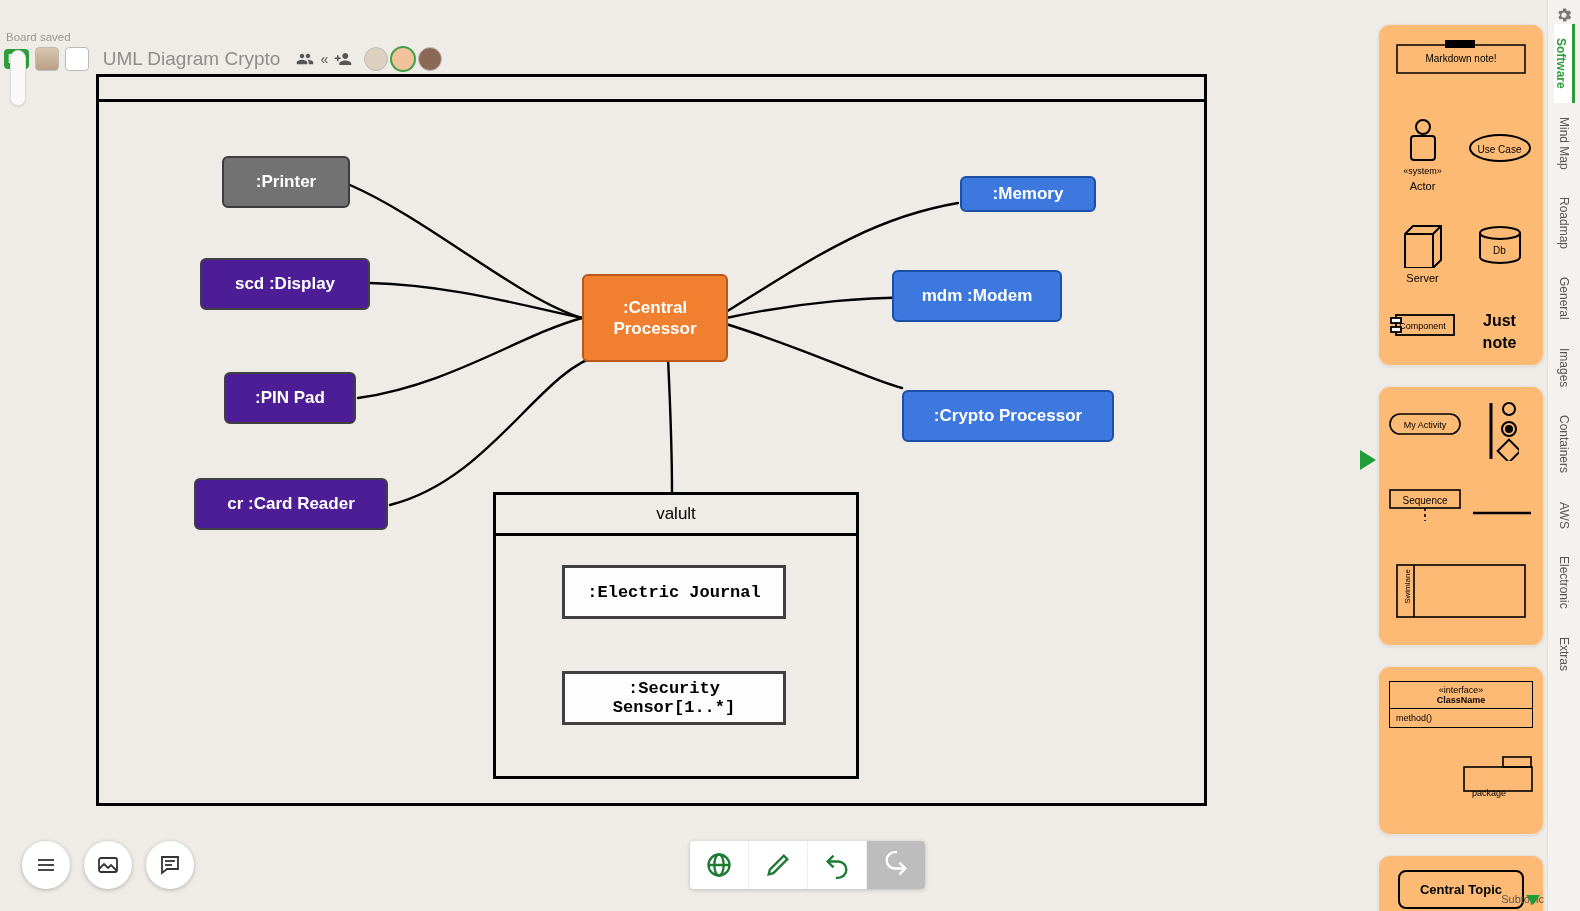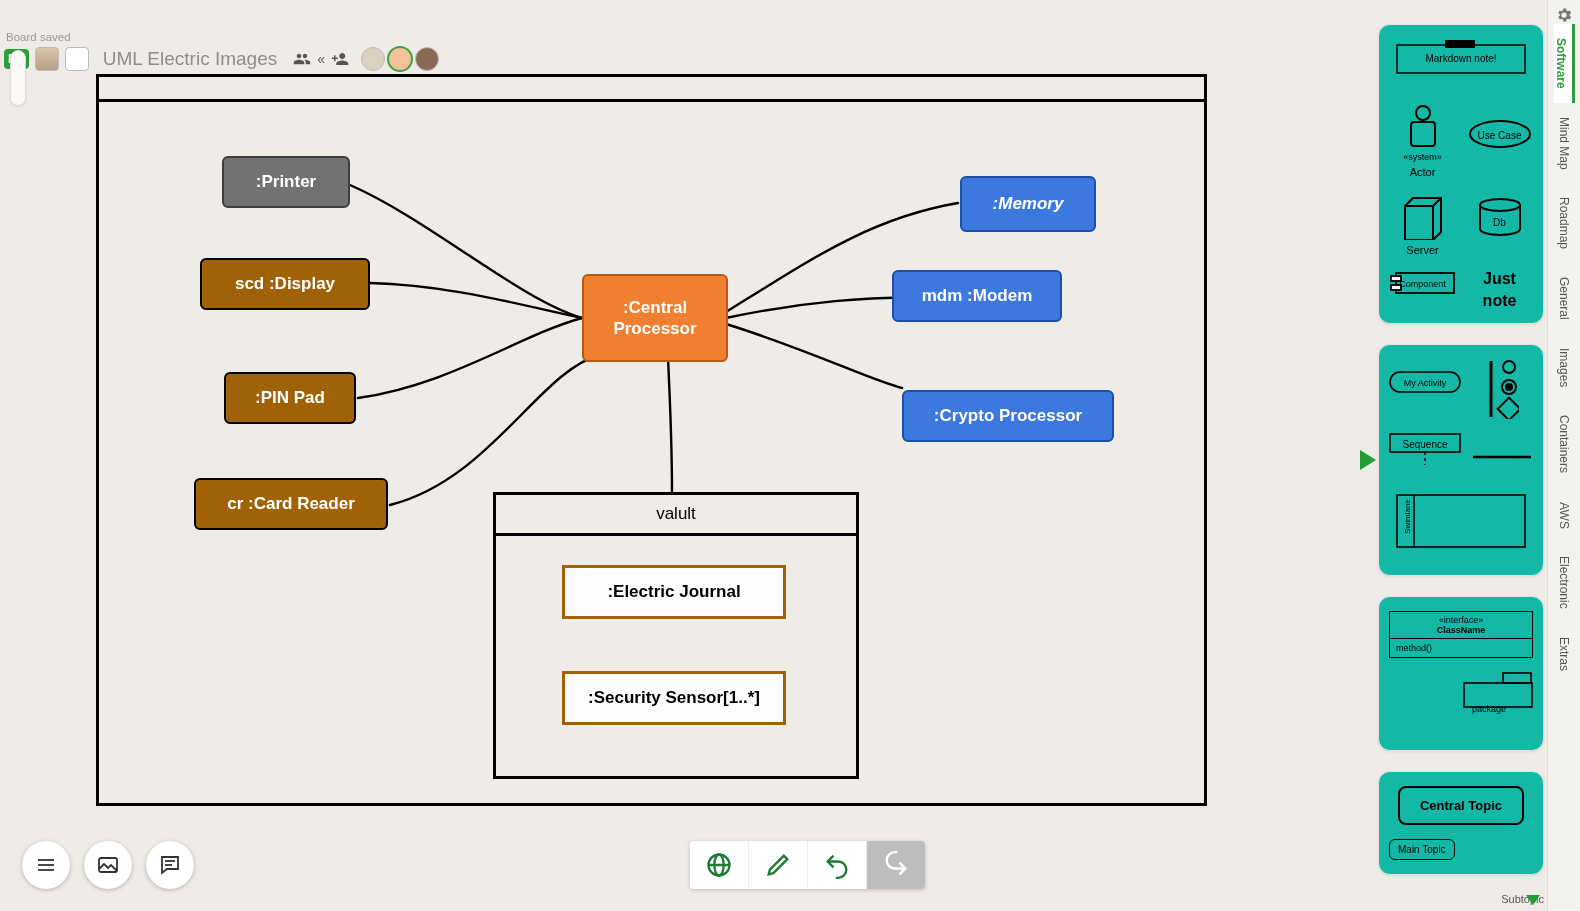--- a/index.html
+++ b/index.html
@@ -113,24 +113,24 @@
     align-items: center;
     justify-content: center;
     text-align: center;
     font-weight: 700;
     color: #fff;
     border-radius: 6px;
     padding: 10px 14px;
     font-size: 17px;
   }
   .node.gray   { background: #727272; border: 2px solid #3d3d3d; }
-  .node.green  { background: #a16207; border: 2px solid #000000; }
+  .node.green  { background: #4c1d95; border: 2px solid #404040; }
   .node.orange { background: #f0802f; border: 2px solid #b85716; }
   .node.blue   { background: #3c78dd; border: 2px solid #1c4fa8; }
-  .node.white  { background: #fdfdfd; border: 3px solid #a16207; color: #000; font-weight: 700; border-radius: 0; }
+  .node.white  { background: #fdfdfd; border: 3px solid #404040; color: #000; font-weight: 700; border-radius: 0; font-family: Liberation Mono, monospace; }
   
   #vault {
     position: absolute;
     left: 493px; top: 492px;
     width: 360px; height: 281px;
     border: 3px solid #000;
   }
   #vault .title-bar {
     height: 38px;
     border-bottom: 3px solid #000;
@@ -173,28 +173,28 @@
   
   #right-panels {
     position: absolute;
     right: 36px; top: 24px;
     width: 166px;
     display: flex;
     flex-direction: column;
     gap: 20px;
   }
   .panel {
-    background: #14b8a6;
+    background: #fdba74;
     border: 1px solid #e6e3dc;
     border-radius: 12px;
     box-shadow: 0 1px 3px rgba(0,0,0,.08);
     padding: 14px 10px;
     display: grid;
     grid-template-columns: 1fr 1fr;
-    gap: 14px 10px;
+    gap: 28px 10px;
     font-size: 11px;
     color: #000;
   }
   .panel .cell {
     display: flex;
     flex-direction: column;
     align-items: center;
     justify-content: center;
     text-align: center;
     gap: 4px;
@@ -258,21 +258,21 @@
 </style>
 </head>
 <body>
 
 <div id="canvas"></div>
 
 <div id="header">
   <span class="pc-badge">PC</span>
   <span class="avatar" style="background:linear-gradient(#d9c7b0,#b89e84)"></span>
   <span class="placeholder"></span>
-  <span class="title">UML Electric Images</span>
+  <span class="title">UML Diagram Crypto</span>
   <svg class="icon" viewBox="0 0 24 24">
       <path fill="#555" d="M16 11c1.7 0 3-1.3 3-3s-1.3-3-3-3-3 1.3-3 3 1.3 3 3 3zm-8 0c1.7 0 3-1.3 3-3S9.7 5 8 5 5 6.3 5 8s1.3 3 3 3zm0 2c-2.3 0-7 1.2-7 3.5V19h14v-2.5C15 14.2 10.3 13 8 13zm8 0c-.3 0-.6 0-1 .1 1.2.9 2 2 2 3.4V19h6v-2.5c0-2.3-4.7-3.5-7-3.5z"></path>
     </svg>
   <span style="font-size:14px;color:#555;">«</span>
   <svg class="icon" viewBox="0 0 24 24">
       <path fill="#555" d="M15 12c2.2 0 4-1.8 4-4s-1.8-4-4-4-4 1.8-4 4 1.8 4 4 4zm-9-2V7H4v3H1v2h3v3h2v-3h3v-2H6zm9 4c-2.7 0-8 1.3-8 4v2h16v-2c0-2.7-5.3-4-8-4z"></path>
     </svg>
   <div class="avatars">
     <span class="avatar round" style="background:#dcd0c0"></span>
     <span class="avatar round" style="background:#f2c29c;border:2px solid #3fa142"></span>
@@ -298,21 +298,21 @@
     <path d="M726,324 C810,350 870,380 902,388"></path>
     <path d="M668,358 C670,400 672,450 672,492"></path>
   </g>
 </svg>
 
 <div class="node gray" style="left:222px;top:156px;width:128px;height:52px;">:Printer</div>
 <div class="node green" style="left:200px;top:258px;width:170px;height:52px;">scd :Display</div>
 <div class="node green" style="left:224px;top:372px;width:132px;height:52px;">:PIN Pad</div>
 <div class="node green" style="left:194px;top:478px;width:194px;height:52px;">cr :Card Reader</div>
 <div class="node orange" style="left:582px;top:274px;width:146px;height:88px;line-height:1.25;">:Central Processor</div>
-<div class="node blue" style="left:960px;top:176px;width:136px;height:56px;font-style:italic;">:Memory</div>
+<div class="node blue" style="left:960px;top:176px;width:136px;height:36px;">:Memory</div>
 <div class="node blue" style="left:892px;top:270px;width:170px;height:52px;">mdm :Modem</div>
 <div class="node blue" style="left:902px;top:362px;width:212px;height:52px;margin-top:28px;">:Crypto Processor</div>
 
 <div id="vault">
   <div class="title-bar">valult</div>
   <div class="node white" style="left:66px;top:70px;width:224px;height:54px;font-weight:700;">:Electric Journal</div>
   <div class="node white" style="left:66px;top:176px;width:224px;height:54px;font-weight:700;">:Security Sensor[1..*]</div>
 </div>
 
 <div id="bl-buttons">

